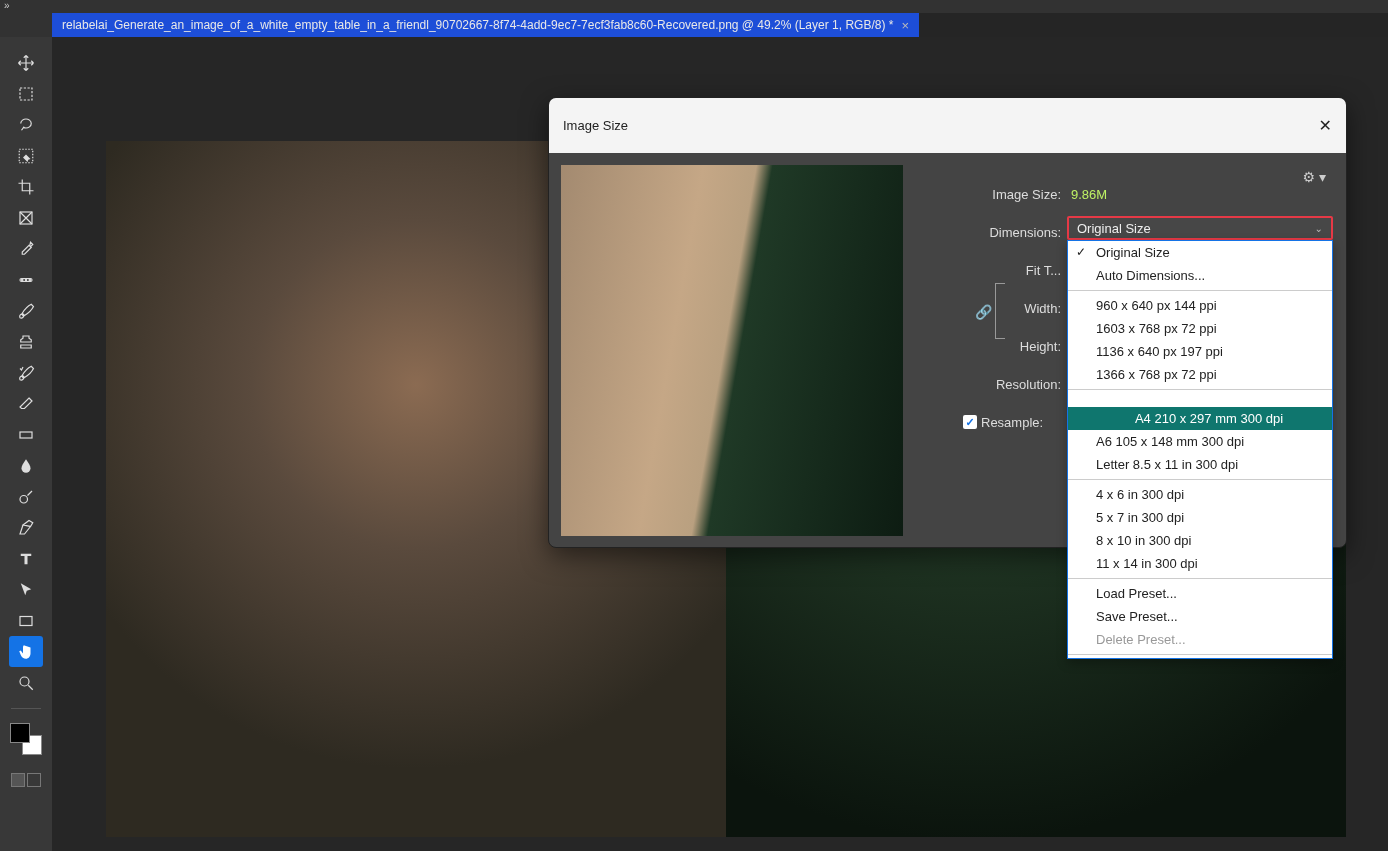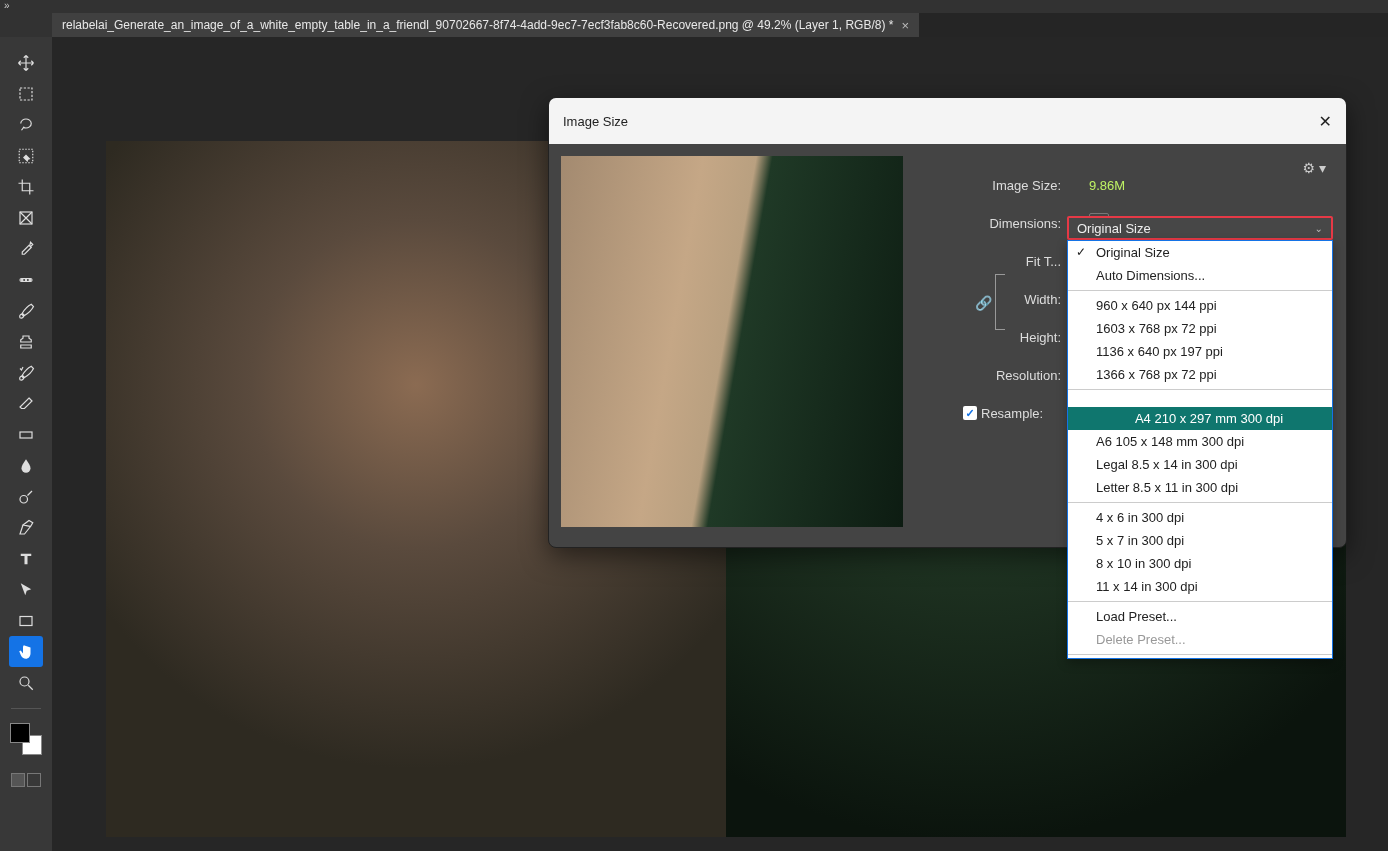--- a/index.html
+++ b/index.html
@@ -3,21 +3,21 @@
 <meta charset="utf-8">
 <style>
 * { margin: 0; padding: 0; box-sizing: border-box; font-family: "Segoe UI", Tahoma, sans-serif; user-select: none; }
 body { background: #323232; width: 1388px; height: 851px; overflow: hidden; position: relative; }
 
 
 .top-collapse { position: absolute; top: 0; left: 0; width: 52px; height: 14px; background: #323232; color: #ccc; font-size: 10px; padding-left: 4px; }
 
 
 .tab-bar { position: absolute; top: 13px; left: 52px; right: 0; height: 24px; background: #252525; display: flex; align-items: center; }
-.tab { background: #404040; color: #e8e8e8; font-size: 12px; padding: 4px 10px; height: 24px; display: flex; align-items: center; gap: 8px; }
+.tab { background: #1d4ed8; color: #e8e8e8; font-size: 12px; padding: 4px 10px; height: 24px; display: flex; align-items: center; gap: 8px; }
 .tab-close { color: #bbb; font-size: 13px; cursor: pointer; }
 
 
 .toolbar { position: absolute; top: 37px; left: 0; width: 52px; bottom: 0; background: #383838; display: flex; flex-direction: column; align-items: center; padding-top: 10px; gap: 0px; }
 .tool { width: 34px; height: 31px; display: flex; align-items: center; justify-content: center; color: #ddd; cursor: pointer; }
 .tool.active { background: #1473e6; color: #fff; border-radius: 3px; }
 .tool svg { width: 18px; height: 18px; }
 .color-swatch { margin-top: 10px; position: relative; width: 32px; height: 32px; }
 .color-swatch .fg { position: absolute; width: 20px; height: 20px; background: #000; border: 1px solid #888; top: 0; left: 0; z-index: 2;}
 .color-swatch .bg { position: absolute; width: 20px; height: 20px; background: #fff; border: 1px solid #888; bottom: 0; right: 0; }
@@ -26,26 +26,26 @@
 
 
 .canvas { position: absolute; top: 37px; left: 52px; right: 0; bottom: 0; background: #262626; }
 .canvas-img { position: absolute; left: 54px; top: 104px; width: 1240px; height: 696px; background: linear-gradient(120deg, #2a3023 0%, #4b4a3a 25%, #6b5946 40%, #3b3526 60%, #1a2a1c 80%, #0e1a12 100%); display: flex; }
 .canvas-img .half { flex: 1; }
 .canvas-img .half.left { background: radial-gradient(circle at 50% 35%, #8b6b52 0%, #5a4a3d 30%, #2e2a21 70%); }
 .canvas-img .half.right { background: radial-gradient(circle at 40% 30%, #4a6844 0%, #1e3221 35%, #0b140d 80%); }
 
 
 .dialog { position: absolute; left: 548px; top: 97px; width: 799px; height: 451px; background: #444444; border: 1px solid #222; border-radius: 8px; box-shadow: 0 8px 26px rgba(0,0,0,0.5); }
-.dialog-title { height: 46px; background: #f4f4f4; border-radius: 7px 7px 0 0; display: flex; align-items: center; justify-content: space-between; padding: 0 14px; color: #222; font-size: 13px; }
+.dialog-title { height: 55px; background: #f4f4f4; border-radius: 7px 7px 0 0; display: flex; align-items: center; justify-content: space-between; padding: 0 14px; color: #222; font-size: 13px; }
 .dialog-close { font-size: 16px; cursor: pointer; }
 .dialog-body { position: relative; padding: 12px; height: calc(100% - 38px); color: #e8e8e8; font-size: 13px; }
 .preview { float: left; width: 342px; height: 371px; background: linear-gradient(100deg, #a38a70 0%, #c5a786 35%, #b9a080 48%, #1f3926 52%, #0d1c12 100%); margin-right: 20px; }
 .fields { margin-left: 362px; padding-top: 10px; }
-.row { display: flex; align-items: center; height: 38px; gap: 28px; }
+.row { display: flex; align-items: center; height: 38px; gap: 10px; }
 .row label { width: 138px; text-align: right; color: #ddd; }
 .row .val { color: #bef264; }
 .dim-caret { width: 20px; height: 20px; border: 1px solid #777; border-radius: 2px; display:flex; align-items:center; justify-content:center; color:#ccc; font-size:10px;}
 .link-icon { position: absolute; left: 424px; top: 134px; width: 22px; height: 50px; display:flex; align-items:center; justify-content:center; color:#bbb; font-size:14px;}
 .link-bracket{ position:absolute; left:446px; top:130px; width:10px; height:56px; border-left:1px solid #999; border-top:1px solid #999; border-bottom:1px solid #999;}
 .gear-icon { position: absolute; right: 20px; top: 16px; color: #ccc; font-size: 14px; cursor:pointer;}
 .checkbox { width: 14px; height: 14px; background: #fff; border-radius: 2px; display:inline-flex; align-items:center; justify-content:center; color:#1473e6; font-size:11px; font-weight:bold; margin-right:4px;}
 .btn-row { position: absolute; bottom: 14px; right: 16px; display: flex; gap: 14px; }
 .btn { width: 178px; height: 30px; border: 1px solid #bbb; border-radius: 16px; background: transparent; color: #eee; font-size: 13px; cursor:pointer; display:flex; align-items:center; justify-content:center;}
 
@@ -263,24 +263,24 @@
     <div class="menu-item">Auto Dimensions...</div>
     <div class="menu-sep"></div>
     <div class="menu-item">960 x 640 px 144 ppi</div>
     <div class="menu-item">1603 x 768 px 72 ppi</div>
     <div class="menu-item">1136 x 640 px 197 ppi</div>
     <div class="menu-item">1366 x 768 px 72 ppi</div>
     <div class="menu-sep"></div>
     <div class="menu-gap"></div>
     <div class="menu-item hover">A4 210 x 297 mm 300 dpi</div>
     <div class="menu-item">A6 105 x 148 mm 300 dpi</div>
-    <div class="menu-item">Legal 8.5 x 14 in 300 dpi</div>
     <div class="menu-item">Letter 8.5 x 11 in 300 dpi</div>
     <div class="menu-sep"></div>
     <div class="menu-item">4 x 6 in 300 dpi</div>
     <div class="menu-item">5 x 7 in 300 dpi</div>
     <div class="menu-item">8 x 10 in 300 dpi</div>
     <div class="menu-item">11 x 14 in 300 dpi</div>
     <div class="menu-sep"></div>
     <div class="menu-item">Load Preset...</div>
+    <div class="menu-item">Save Preset...</div>
     <div class="menu-item disabled">Delete Preset...</div>
     <div class="menu-sep"></div>
   </div>
 
 </body></html>

